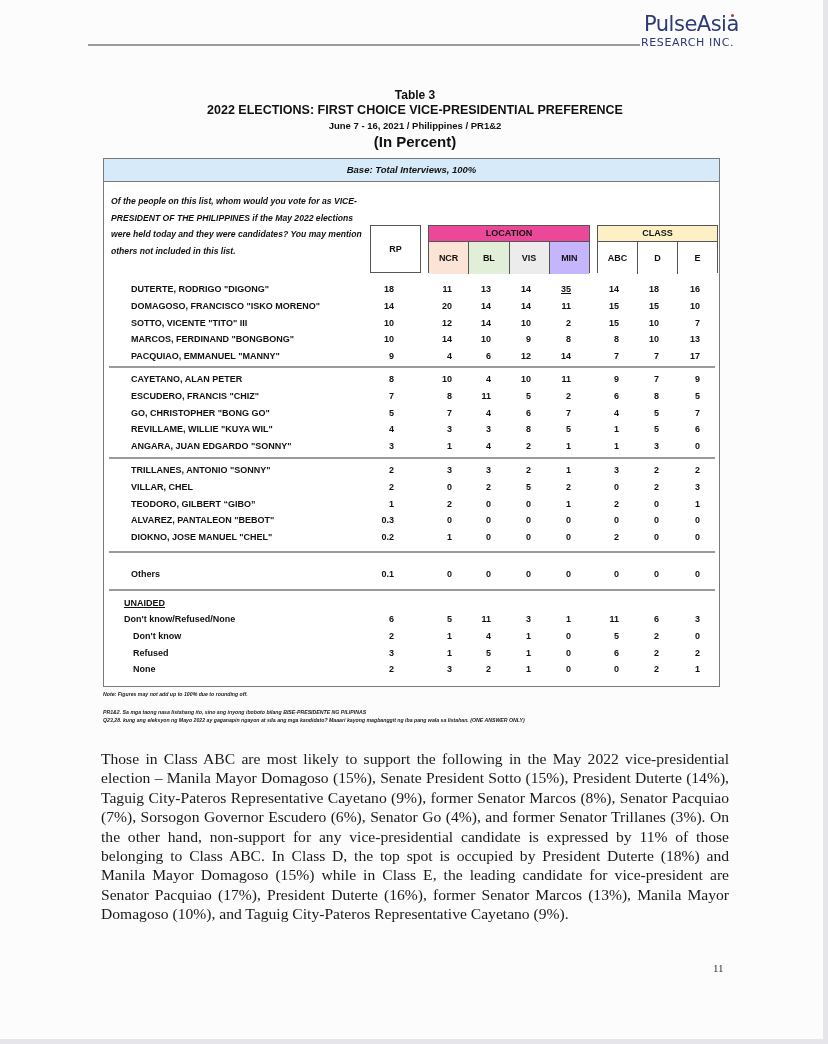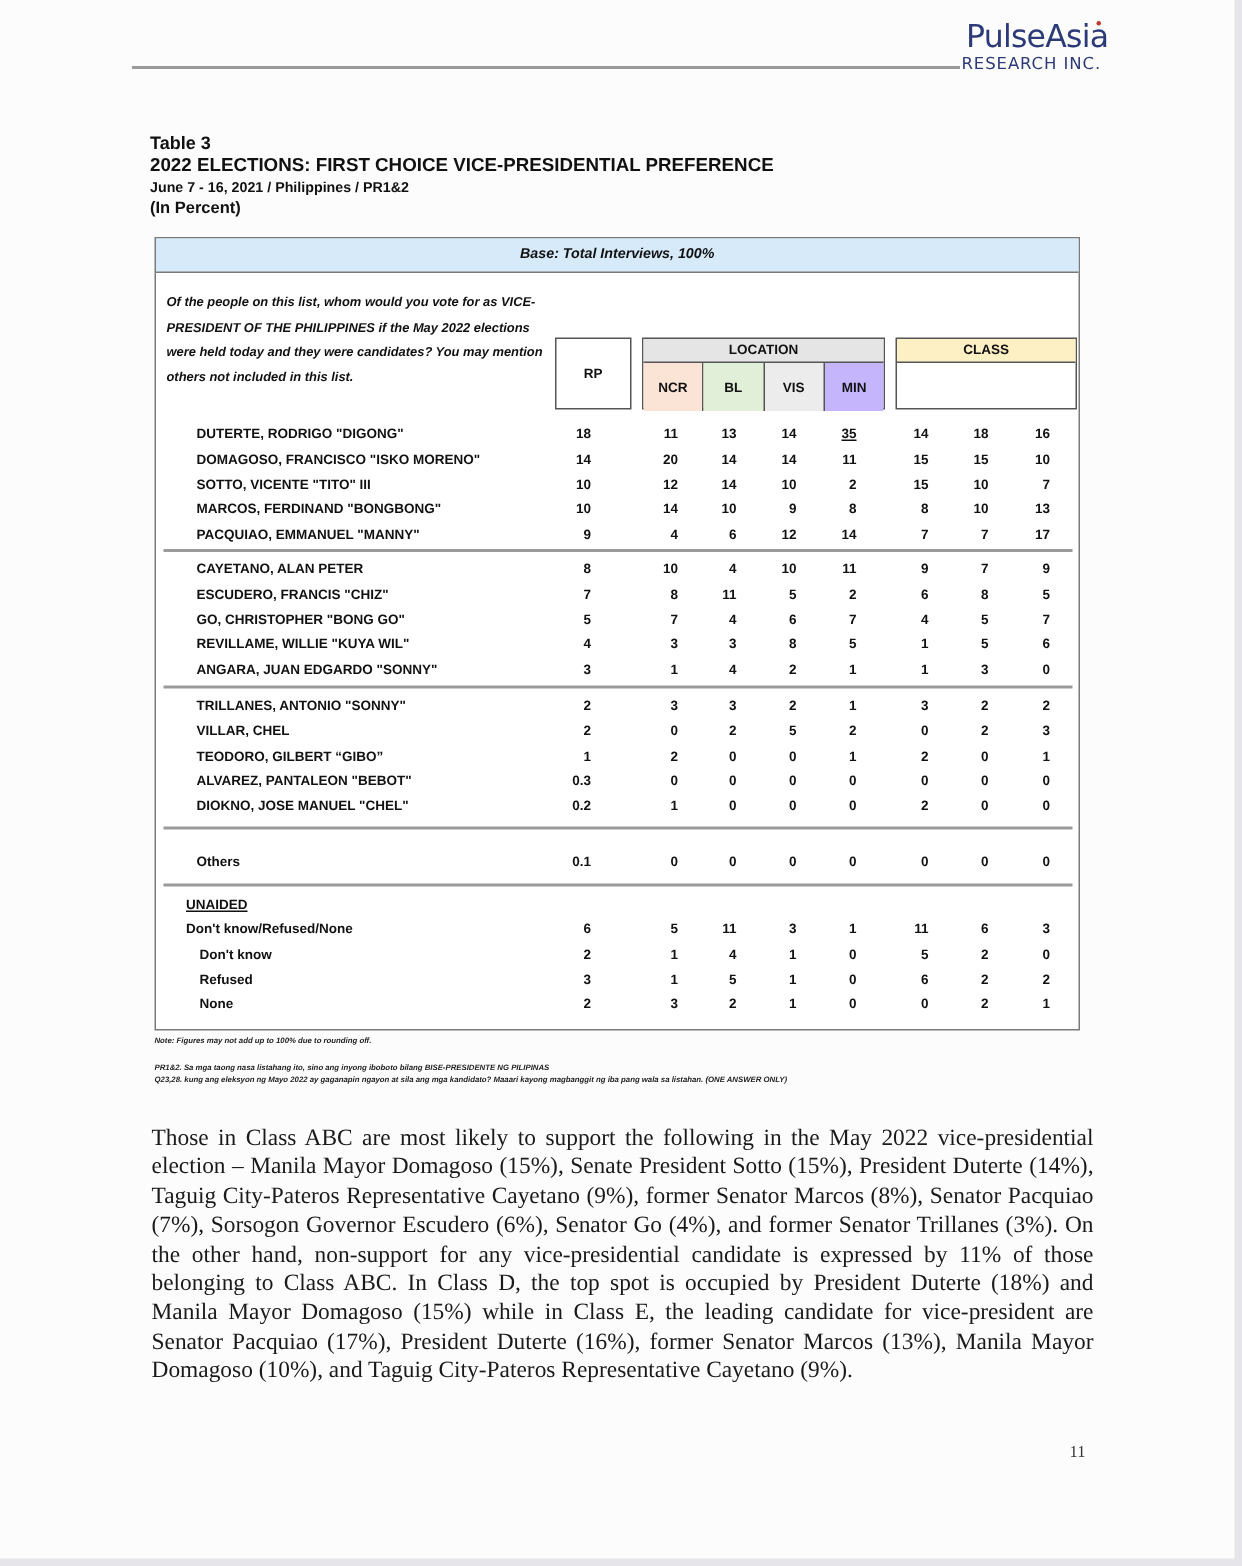--- a/index.html
+++ b/index.html
@@ -4,25 +4,25 @@
 <style>
   html, body { margin:0; padding:0; }
   body { width:828px; height:1044px; background:#e6e6ea; position:relative; overflow:hidden; font-family:"Liberation Sans", sans-serif; }
   .page { position:absolute; left:0; top:0; width:823px; height:1039px; background:#fcfcfc; }
   .hdr-line { position:absolute; left:88px; top:44px; width:552px; height:2px; background:#9a9a9a; }
   .logo { position:absolute; left:641px; top:12px; width:120px; text-align:left; }
   .logo-main { font-family:"DejaVu Sans", sans-serif; font-size:21px; color:#2c3a78; letter-spacing:-0.5px; line-height:24px; padding-left:3px; }
   .logo-sub { font-family:"DejaVu Sans", sans-serif; font-weight:normal; font-size:11px; color:#2c3a78; letter-spacing:0.6px; line-height:14px; }
   .logo-dot { position:absolute; left:731px; top:14px; width:3px; height:3px; border-radius:50%; background:#c0392b; }
 
-  .titles { position:absolute; left:100px; width:630px; text-align:left; color:#111; }
+  .titles { position:absolute; left:100px; width:630px; text-align:center; color:#111; }
   .t1 { top:88px; font-size:12px; font-weight:bold; }
   .t2 { top:103px; font-size:12.5px; font-weight:bold; }
   .t3 { top:120px; font-size:9.5px; font-weight:bold; }
-  .t4 { top:133px; font-size:11px; font-weight:bold; }
+  .t4 { top:133px; font-size:15px; font-weight:bold; }
 
   .tbl { position:absolute; left:103px; top:158px; width:617px; height:529px; border:1.5px solid #7a7a7a; background:#fff; box-sizing:border-box; }
   .base { position:absolute; left:0; top:0; width:100%; height:22px; background:#d6eaf9; border-bottom:1.5px solid #7a7a7a; text-align:center; font-size:9.5px; font-weight:bold; font-style:italic; line-height:22px; color:#111; }
   .question { position:absolute; left:7px; top:34px; width:255px; font-size:8.6px; font-weight:bold; font-style:italic; line-height:16.5px; color:#111; }
   .hbox { position:absolute; border:1px solid #555; box-sizing:border-box; font-size:9px; font-weight:bold; text-align:center; color:#111; }
   .rp-box { left:266px; top:66px; width:51px; height:48px; line-height:46px; background:#fff; }
   .loc-group { left:324px; top:66px; width:162px; height:48px; }
   .class-group { left:493px; top:66px; width:121px; height:48px; }
   .grp-title { height:15px; line-height:15px; border-bottom:1px solid #555; }
   .grp-cells { display:flex; height:32px; }
@@ -58,31 +58,36 @@
   <div class="titles t3">June 7 - 16, 2021 / Philippines / PR1&amp;2</div>
   <div class="titles t4">(In Percent)</div>
 
   <div class="tbl">
     <div class="base">Base: Total Interviews, 100%</div>
     <div class="question">Of the people on this list, whom would you vote for as VICE-PRESIDENT OF THE PHILIPPINES if the May 2022 elections were held today and they were candidates? You may mention others not included in this list.</div>
 
     <div class="hbox rp-box">RP</div>
 
     <div class="hbox loc-group">
-      <div class="grp-title" style="background:#e5e5e5">LOCATION</div>
+      <div class="grp-title" style="background:#ec4899">LOCATION</div>
       <div class="grp-cells">
         <div style="background:#fbe3d5">NCR</div>
         <div style="background:#e1efd9">BL</div>
         <div style="background:#ececec">VIS</div>
         <div style="background:#c4b5fd">MIN</div>
       </div>
     </div>
 
     <div class="hbox class-group">
       <div class="grp-title" style="background:#fdf0c5">CLASS</div>
+      <div class="grp-cells" style="background:#fff">
+        <div>ABC</div>
+        <div>D</div>
+        <div>E</div>
+      </div>
     </div>
 
     <div class="section" style="top:122px">
         <div class="row">
           <span class="lbl">DUTERTE, RODRIGO "DIGONG"</span>
           <span class="v" style="left: 253px;">18</span>
           <span class="v" style="left: 311px;">11</span>
           <span class="v" style="left: 350px;">13</span>
           <span class="v" style="left: 390px;">14</span>
           <span class="v" style="left: 430px; text-decoration: underline;">35</span>

